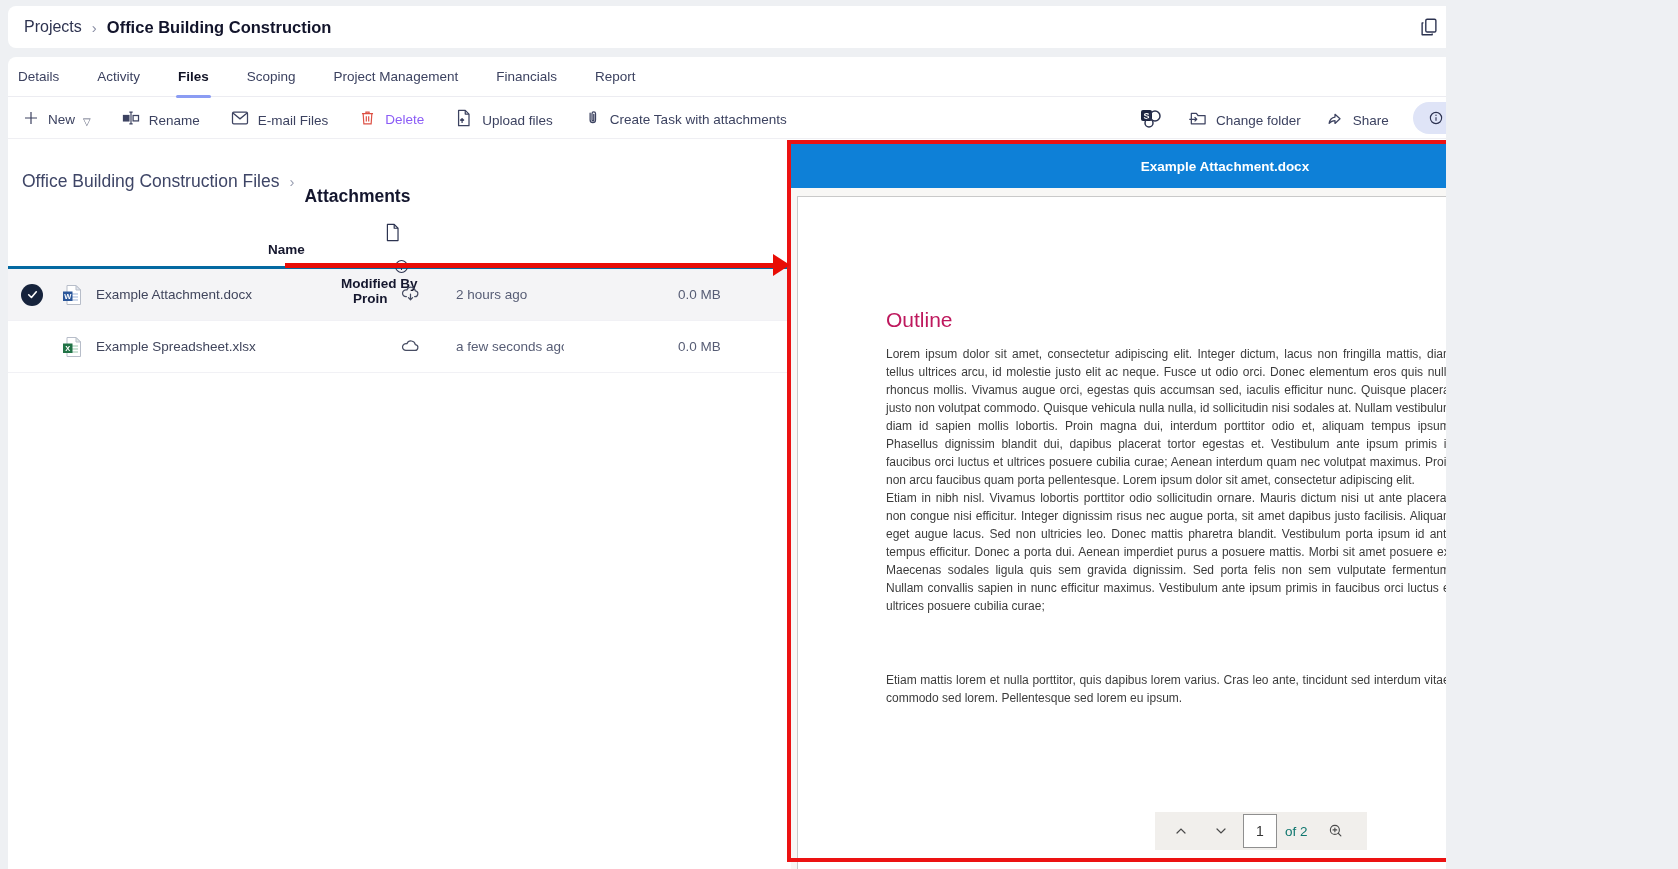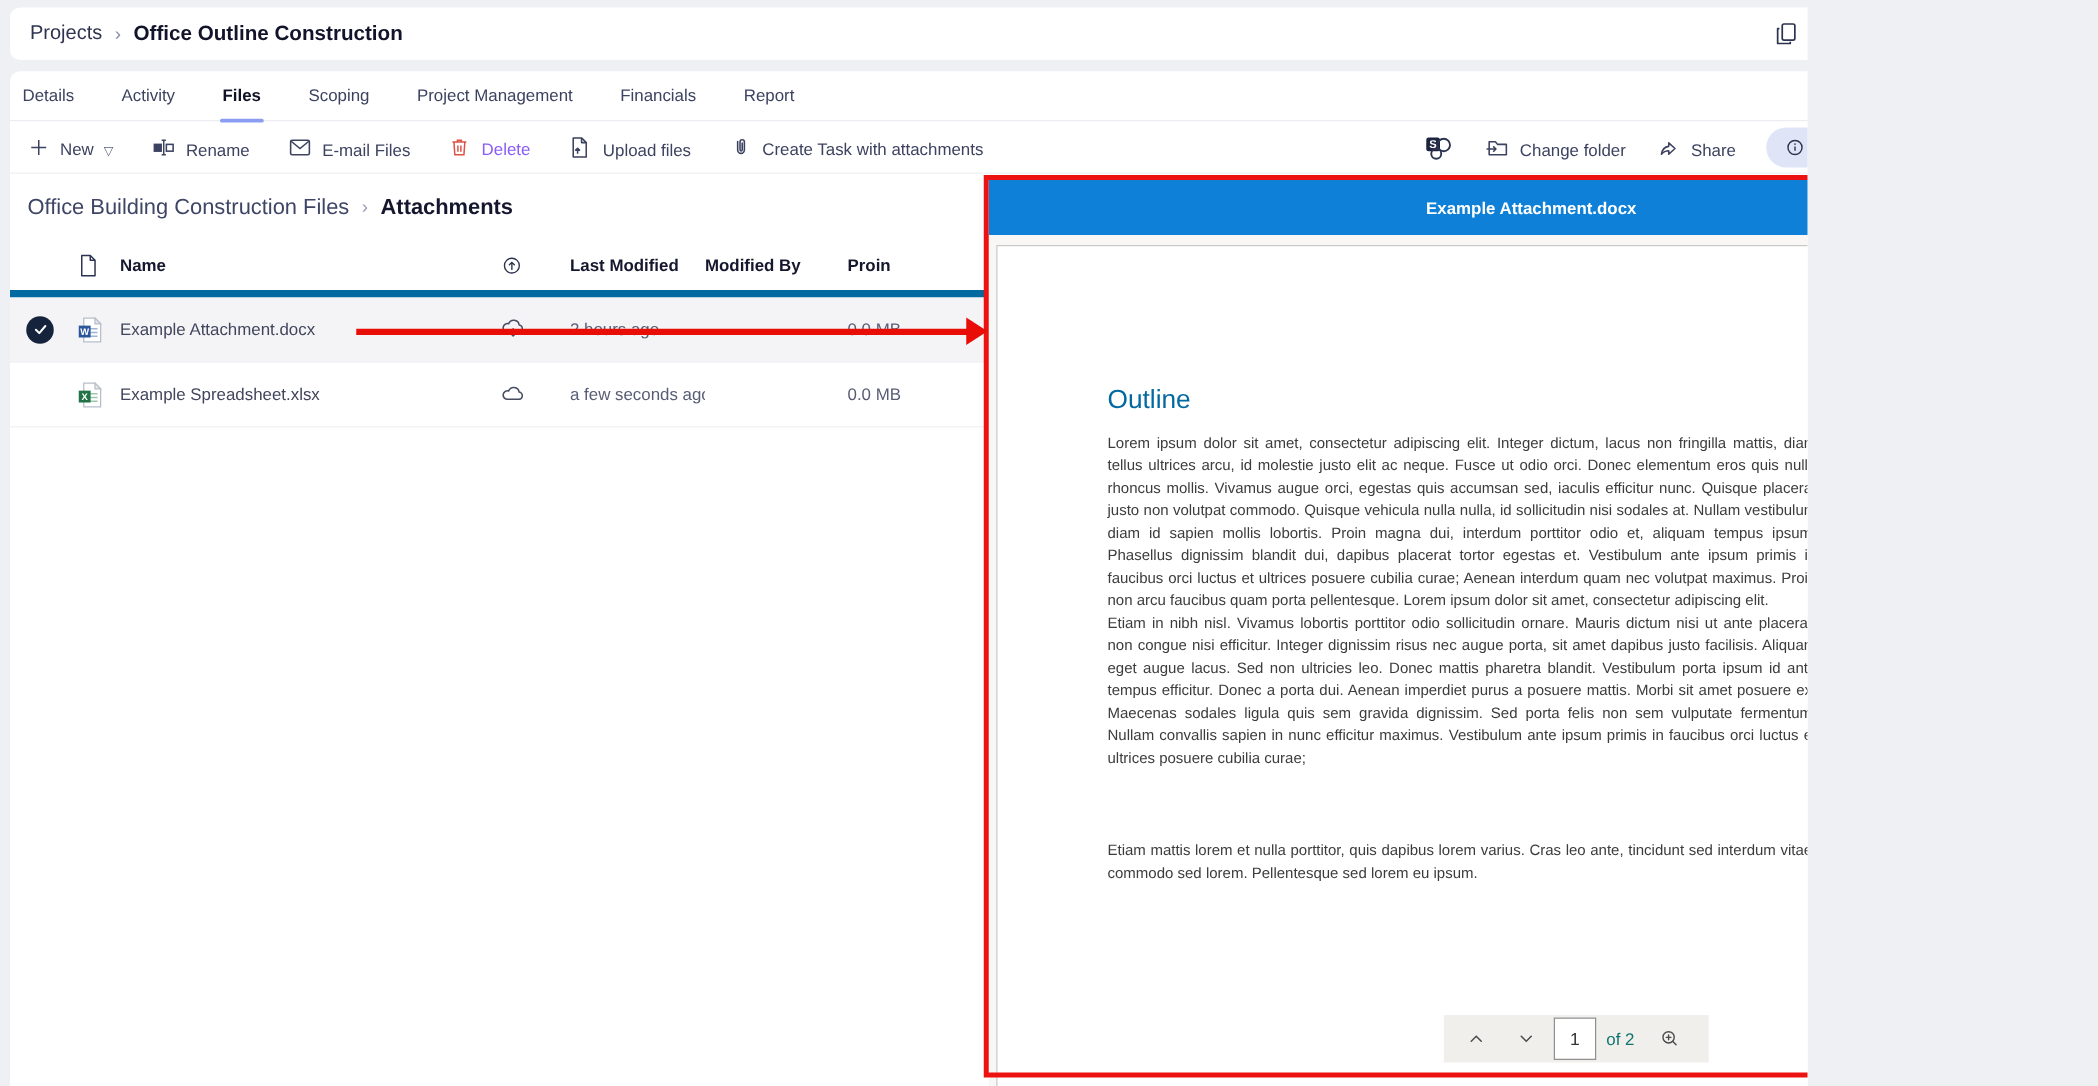--- a/index.html
+++ b/index.html
@@ -37,46 +37,46 @@
   .tl-group { gap:30px; } .tr-group { gap:24px; }
   .tbtn { display:flex; align-items:flex-end; gap:8px; font-size:13.5px; color:#3c4260; cursor:pointer; white-space:nowrap; }
   .tbtn.danger { color:#8b5cf6; }
   .tbtn .chev { font-size:10px; color:#5a6078; }
   .pill { background:#dfe4f7; border-radius:17px; padding:7px 14px; color:#2b3150; }
 
   
   .files-crumb { display:flex; align-items:center; gap:10px; padding:16px 0 8px 14px; font-size:17.5px; }
   .files-crumb .root { color:#3e4566; }
   .files-crumb .sep { color:#9a9fb2; font-size:15px; }
-  .files-crumb .cur { color:#14162e; font-weight:700; }
+  .files-crumb .cur { color:#14162e; font-weight:700;margin-top:31px; }
 
   .ftable { width:780px; margin-top:8px; font-size:13.5px; }
   .frow { display:flex; align-items:center; height:52px; border-bottom:1px solid #f1f1f5; }
-  .frow.head { height:46px; border-bottom:6px solid #0369a1; color:#15172e; font-weight:700; }
+  .frow.head { height:46px; border-bottom:3px solid #0369a1; color:#15172e; font-weight:700;flex-direction:column; }
   .frow.selected { background:#f4f4f6; }
   .c-sel { width:48px; display:flex; justify-content:center; }
   .c-ico { width:40px; display:flex; justify-content:flex-start; padding-left:6px; }
   .c-name { width:260px; color:#40455c; }
   .c-cloud { width:100px; display:flex; padding-left:44px; }
   .c-mod { width:108px; color:#575d75; white-space:nowrap; overflow:hidden; }
   .c-by { width:114px; }
   .c-size { width:90px; color:#575d75; }
   .frow.head .c-name, .frow.head .c-mod, .frow.head .c-by, .frow.head .c-size { color:#15172e; }
   .redact { width:112px; height:22px; background:#e6e6e9; }
   .checkmark { width:22px; height:22px; border-radius:50%; background:#16233c; display:flex;
                align-items:center; justify-content:center; cursor:pointer; }
 
   
   .preview { position:absolute; left:791px; top:144px; width:868px; height:725px; background:#f8f7f5; overflow:hidden; }
   .p-header { height:44px; background:#0e80d7; color:#fff; font-weight:700; font-size:13.5px;
               display:flex; align-items:center; justify-content:center; }
   .page { position:absolute; left:6px; top:52px; width:745px; height:690px; background:#fff;
           border:1px solid #c9c9c9; padding:84px 88px 0 88px; overflow:hidden; }
   .doc-title { font-size:31px; font-weight:400; color:#151515; letter-spacing:-0.3px; }
-  .doc-h2 { font-size:21px; font-weight:400; color:#0369a1; margin-top:27px; margin-bottom:13px; }
+  .doc-h2 { font-size:21px; font-weight:400; color:#be185d; margin-top:27px; margin-bottom:13px; }
   .doc-p { font-size:12px; line-height:18px; color:#3c3c3c; text-align:justify; }
   .doc-p.partial { margin-top:56px; }
   .scroll-thumb { position:absolute; left:762px; top:59px; width:9px; height:185px; background:#7d7d7d; border-radius:5px; }
   .pager { position:absolute; left:364px; top:668px; width:212px; height:38px; background:#f1efec;
            display:flex; align-items:center; gap:4px; padding:0 8px; }
   .pg-btn { width:36px; height:30px; display:flex; align-items:center; justify-content:center; cursor:pointer; }
   .pg-input { width:34px; height:34px; border:1px solid #8f8f8f; background:#fff; text-align:center;
               font-size:14px; color:#333; font-family:"Liberation Sans", sans-serif; }
   .pg-of { font-size:13.5px; color:#0f766e; padding:0 6px 0 4px; white-space:nowrap; }
 
@@ -92,21 +92,21 @@
 </style>
 </head>
 <body>
 
 <div class="stage">
 
   <header class="topbar">
     <div class="crumbs">
       <span class="root">Projects</span>
       <span class="sep">›</span>
-      <span class="cur">Office Outline Construction</span>
+      <span class="cur">Office Building Construction</span>
     </div>
     <div class="top-icons">
       <span class="icon-btn">
         <svg width="22" height="22" viewBox="0 0 24 24" fill="none" stroke="#2c3350" stroke-width="1.5" stroke-linejoin="round">
           <rect x="8.5" y="3.5" width="11" height="14" rx="1.5"></rect>
             <path d="M6 7.5H4.5v13h11V19"></path>
         </svg>
       </span>
       <span class="icon-btn">
         <svg width="22" height="22" viewBox="0 0 24 24" fill="none" stroke="#2c3350" stroke-width="1.5" stroke-linejoin="round">

